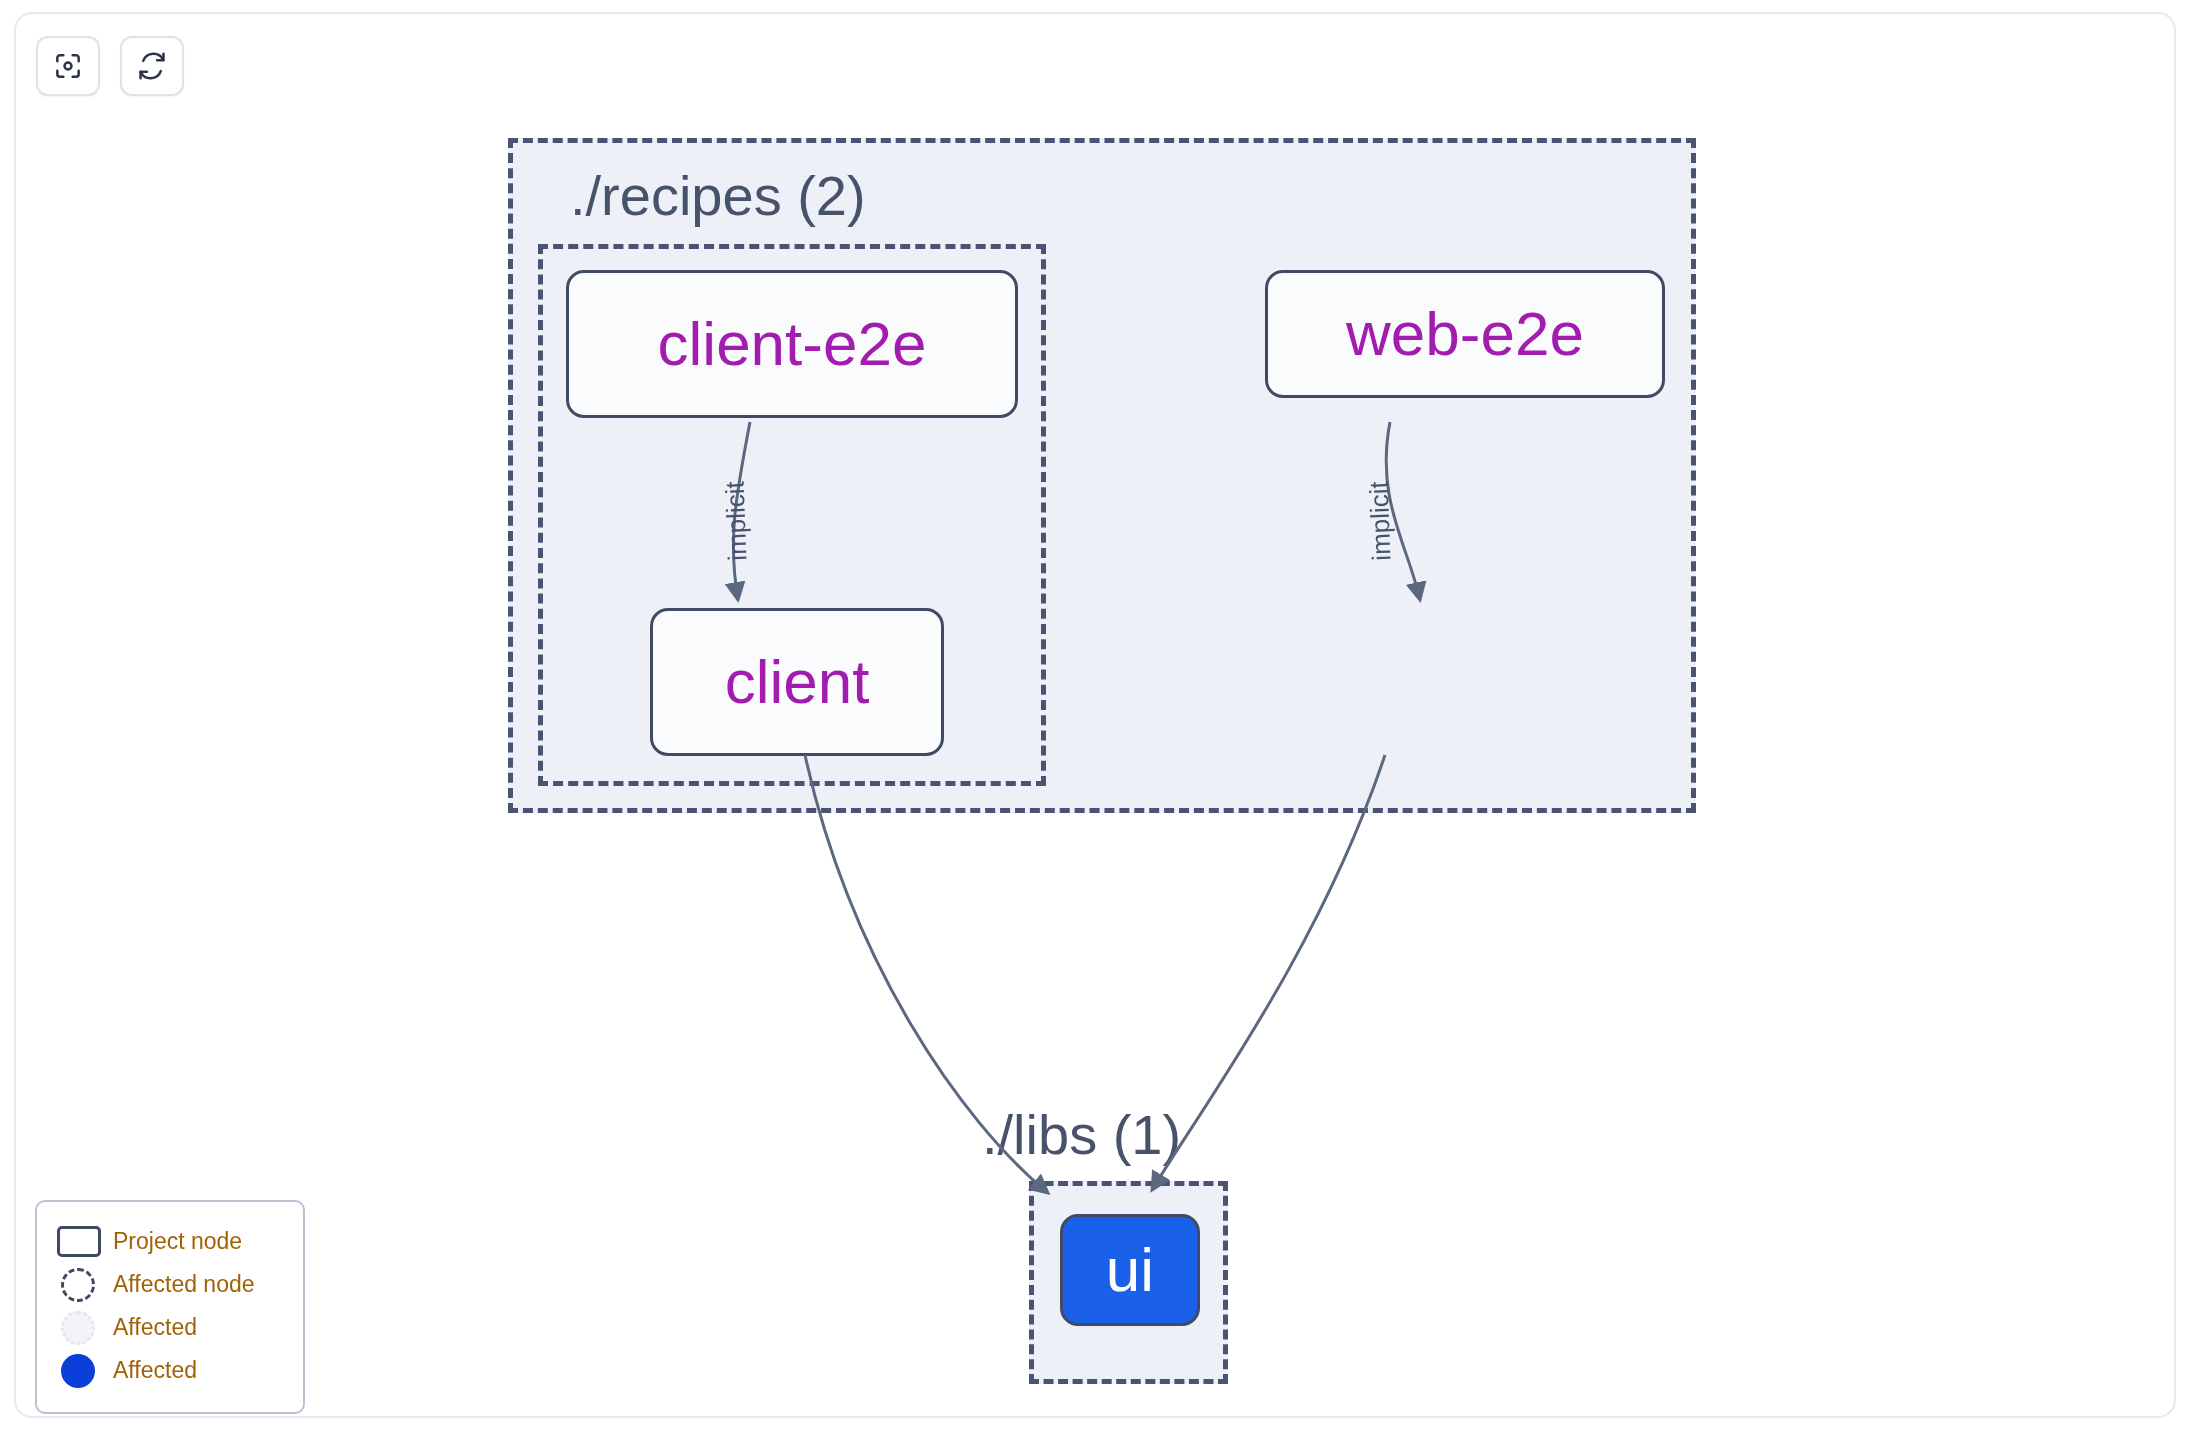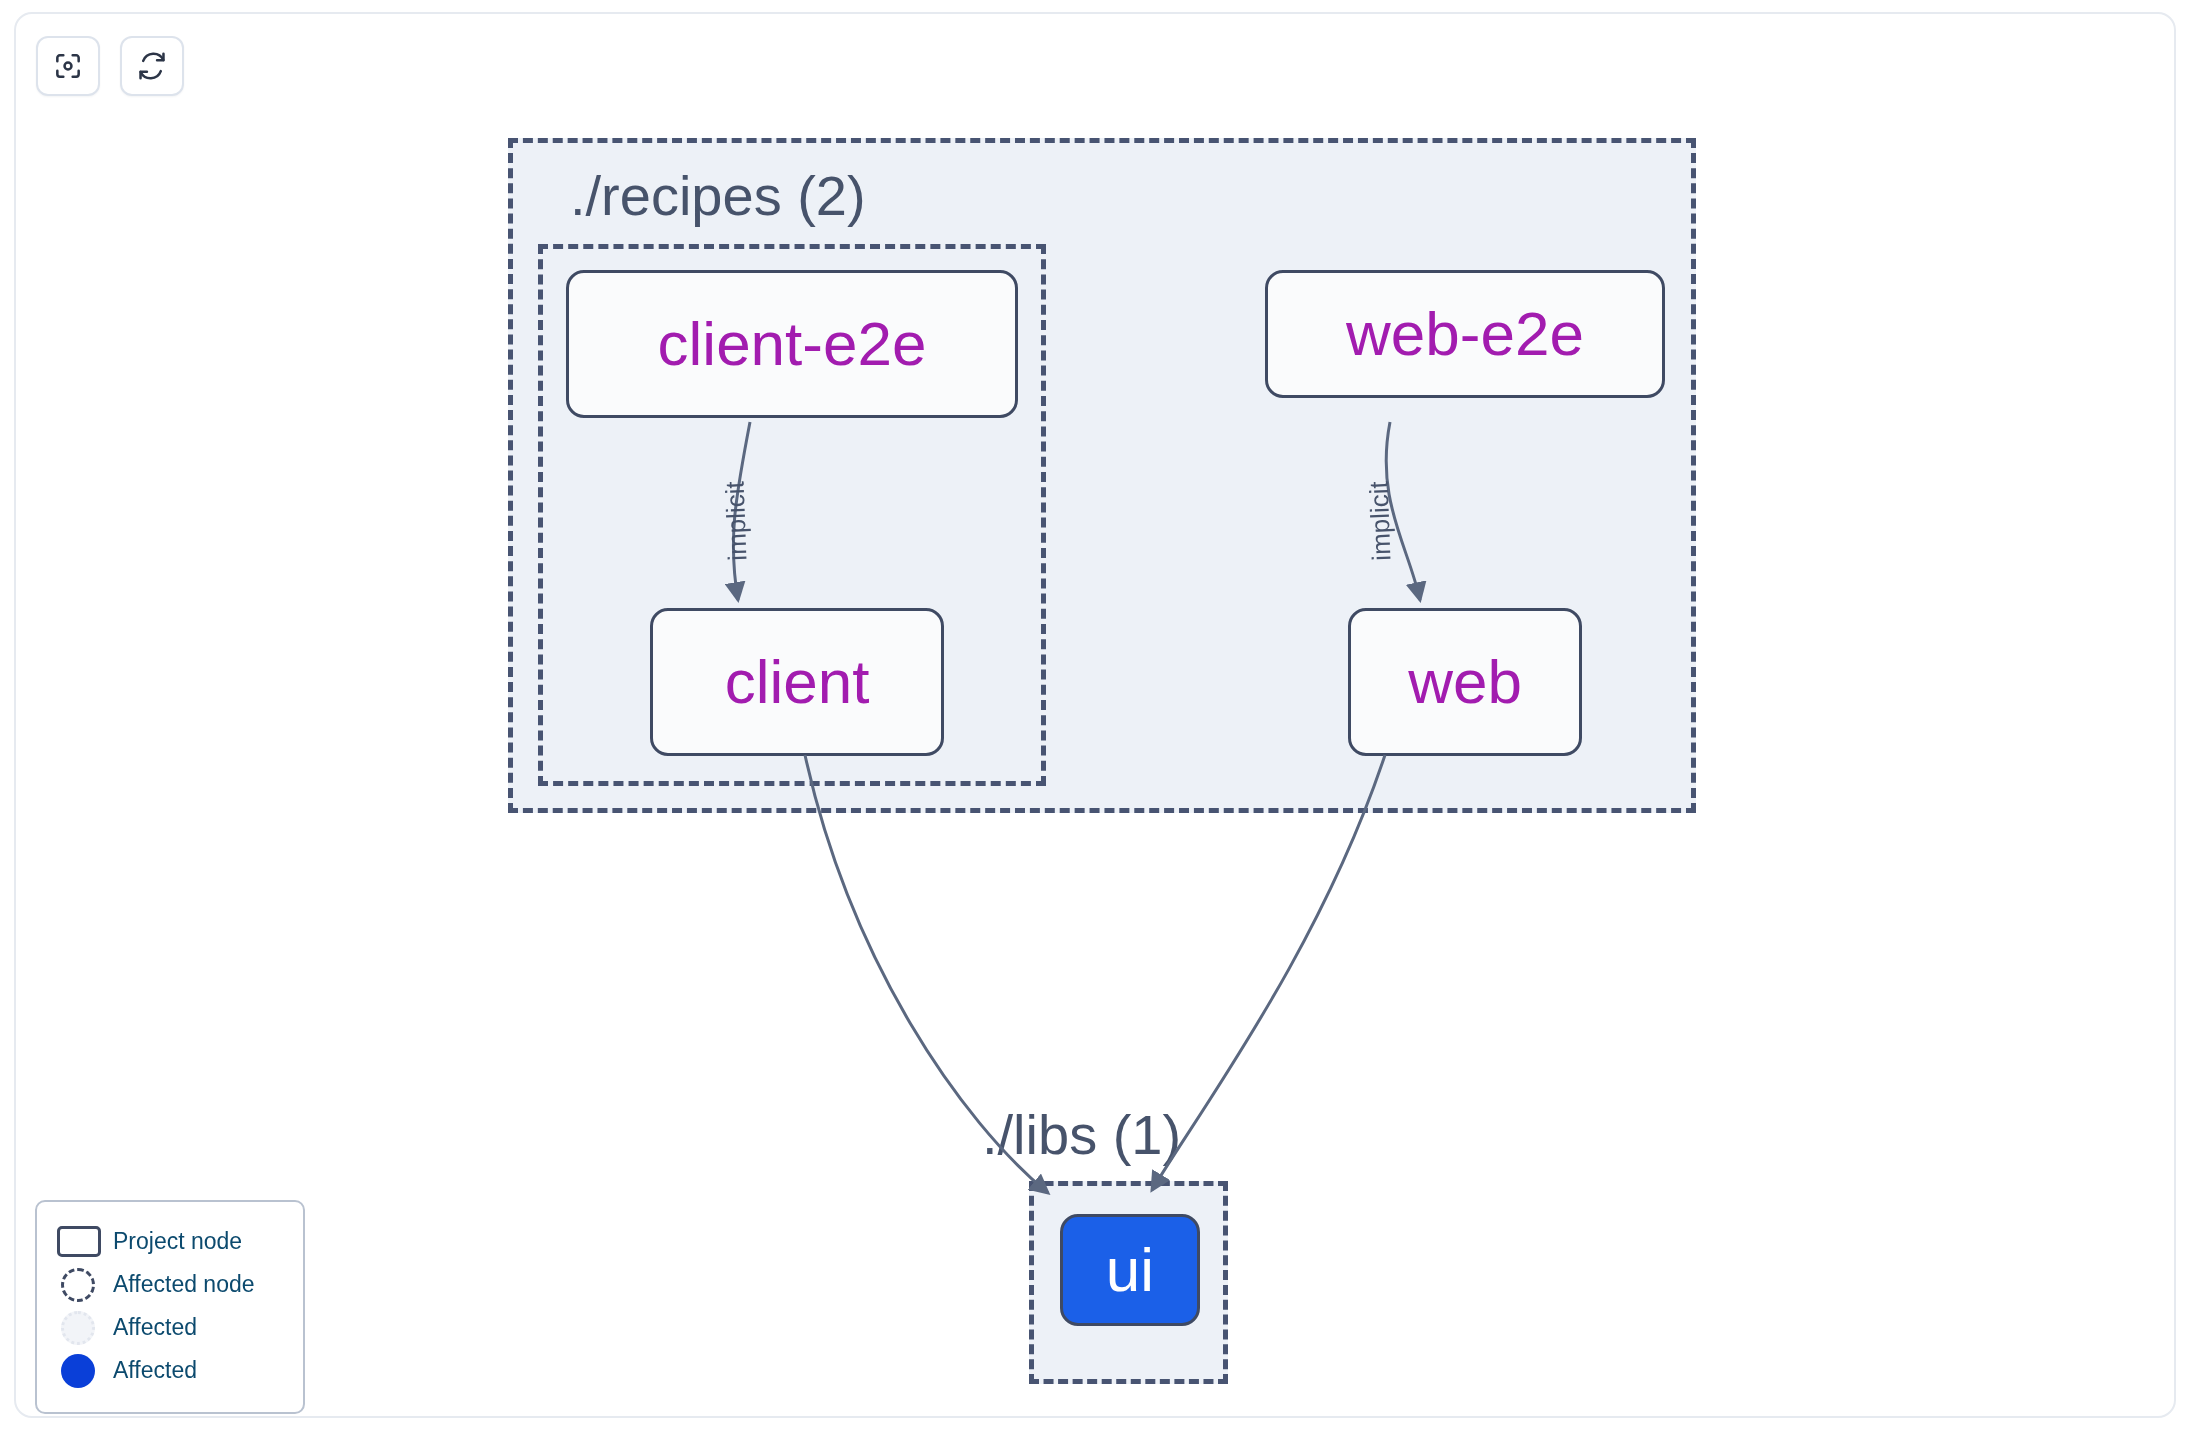--- a/index.html
+++ b/index.html
@@ -167,21 +167,21 @@
     box-sizing: border-box;
     margin-left: 4px;
   }
   .sw-touched {
     width: 34px; height: 34px;
     border-radius: 50%;
     background: #0a3fd8;
     margin-left: 4px;
   }
   .legend-text {
-    color: #0c4a6e;
+    color: #a16207;
     font-size: 23px;
     line-height: 1;
     padding-left: 6px;
     white-space: nowrap;
   }
 </style>
 </head>
 <body>
 
 <div id="root">
@@ -240,21 +240,20 @@
 
     <div class="edge-label" style="left:676px; top:508px; width:120px; text-align:center; transform:rotate(-92deg);">implicit</div>
     <div class="edge-label" style="left:1320px; top:508px; width:120px; text-align:center; transform:rotate(-92deg);">implicit</div>
 
     <div class="node" style="left:566px; top:270px; width:452px; height:148px;">client-e2e</div>
 
     <div class="node" style="left:650px; top:608px; width:294px; height:148px;">client</div>
 
     <div class="node" style="left:1265px; top:270px; width:400px; height:128px;">web-e2e</div>
 
-    <div class="node" style="left:1348px; top:608px; width:234px; height:148px;">web</div>
 
     <div class="node touched" style="left:1060px; top:1214px; width:140px; height:112px;">ui</div>
   </div>
 
   <div class="legend">
     <div class="legend-row">
       <span class="legend-swatch">
         <span class="sw-rect"></span>
       </span>
       <span class="legend-text">Project node</span>

